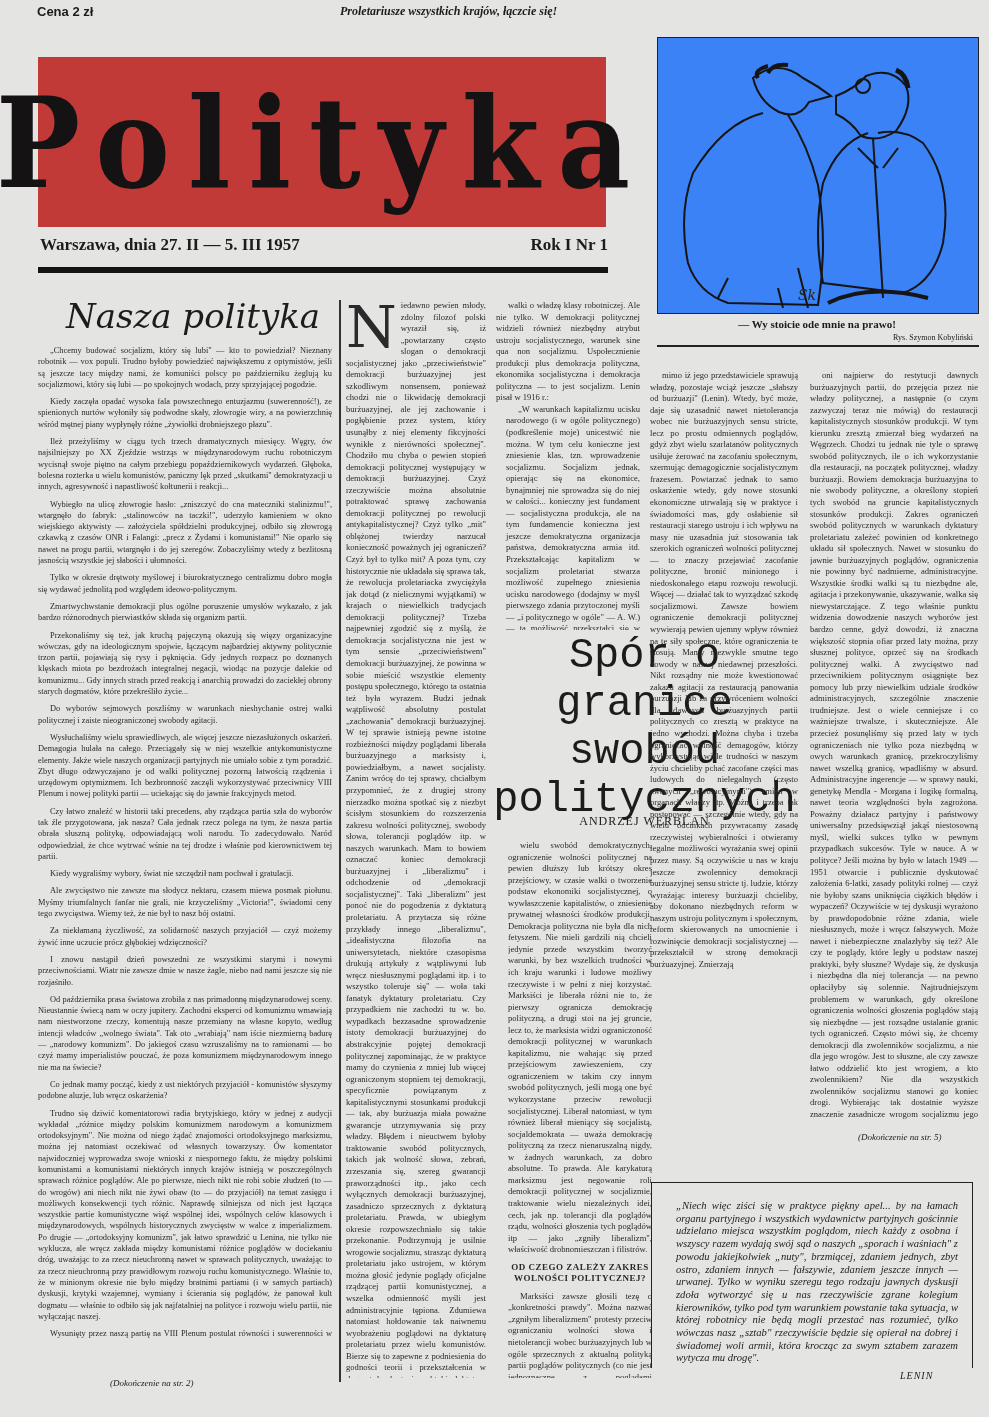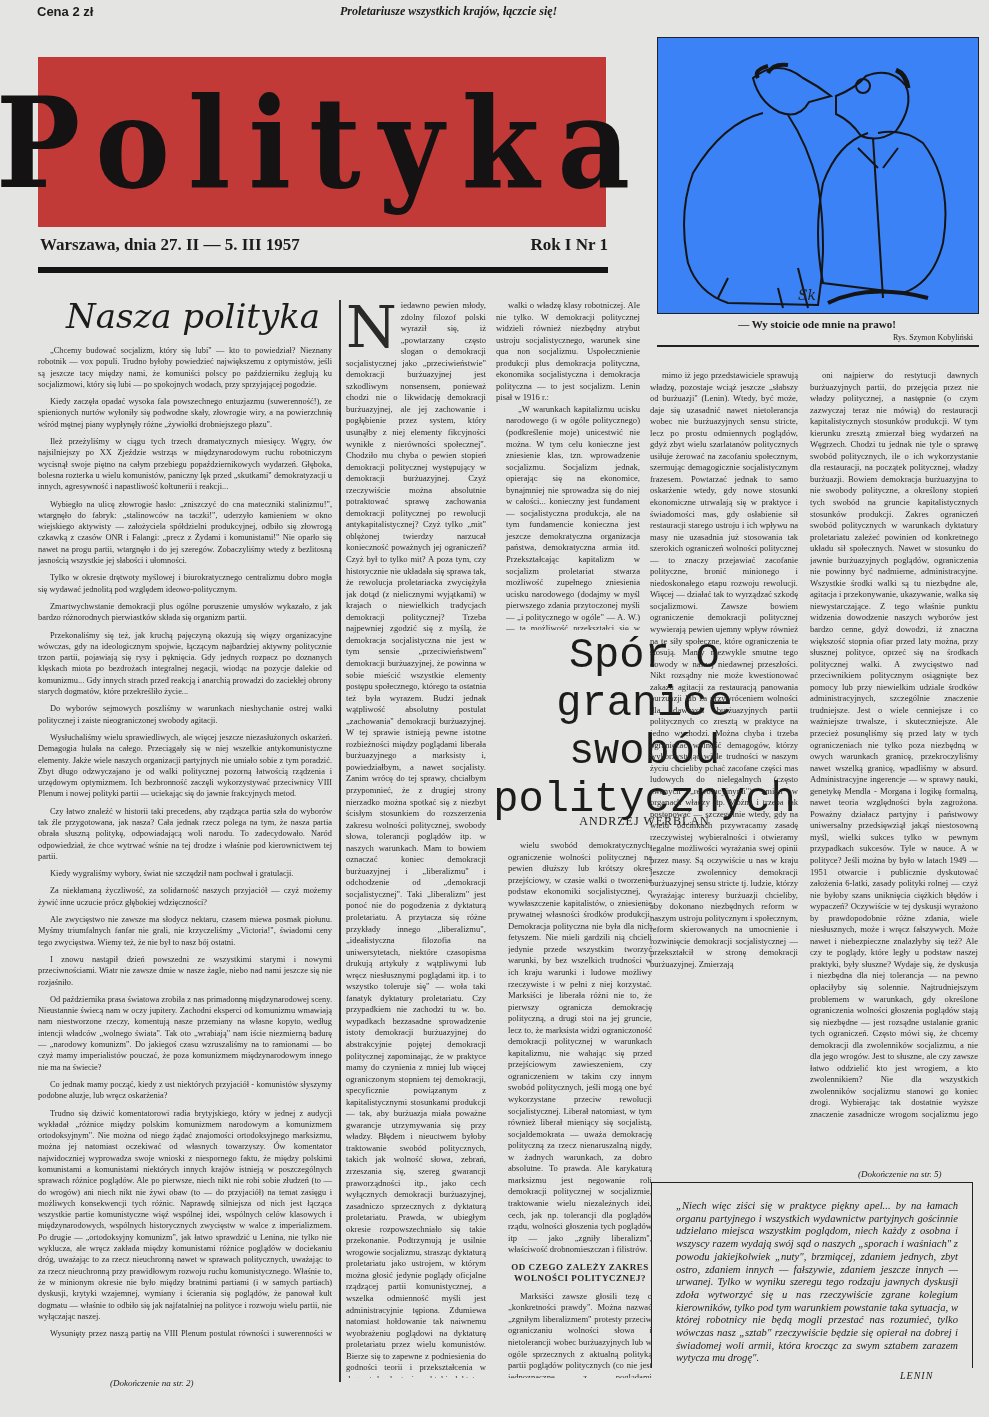--- a/index.html
+++ b/index.html
@@ -71,22 +71,22 @@
   <p>Kiedy zaczęła opadać wysoka fala powszechnego entuzjazmu (suwerenność!), ze spienionych nurtów wyłoniły się podwodne skały, złowrogie wiry, a na powierzchnię wśród mętnej piany wypłynęły różne „żywiołki drobniejszego płazu".</p>
   <p>Ileż przeżyliśmy w ciągu tych trzech dramatycznych miesięcy. Węgry, ów najsilniejszy po XX Zjeździe wstrząs w międzynarodowym ruchu robotniczym wycisnął swoje piętno na całym przebiegu popaździernikowych wydarzeń. Głęboka, bolesna rozterka u wielu komunistów, paniczny lęk przed „skutkami" demokratyzacji u innych, agresywność i napastliwość kołtunerii i reakcji...</p>
   <p>Wybiegło na ulicę złowrogie hasło: „zniszczyć do cna mateczniki stalinizmu!", wtargnęło do fabryk: „stalinowców na taczki!", uderzyło kamieniem w okno wiejskiego aktywisty — założyciela spółdzielni produkcyjnej, odbiło się złowrogą czkawką z czasów ONR i Falangi: „precz z Żydami i komunistami!" Nie oparło się nawet na progu partii, wtargnęło i do jej szeregów. Zobaczyliśmy wtedy z bezlitosną jasnością wszystkie jej słabości i ułomności.</p>
   <p>Tylko w okresie drętwoty myślowej i biurokratycznego centralizmu dobro mogła się wydawać jednolitą pod względem ideowo-politycznym.</p>
   <p>Zmartwychwstanie demokracji plus ogólne poruszenie umysłów wykazało, z jak bardzo różnorodnych pierwiastków składa się organizm partii.</p>
   <p>Przekonaliśmy się też, jak kruchą pajęczyną okazują się więzy organizacyjne wówczas, gdy na ideologicznym spojwie, łączącym najbardziej aktywny politycznie trzon partii, pojawiają się rysy i pęknięcia. Gdy jednych rozpacz po doznanych klęskach miota po bezdrożach integralnej negacji, wiodąc na pozycje dalekie od komunizmu... Gdy innych strach przed reakcją i anarchią prowadzi do zaciekłej obrony starych dogmatów, które przekreśliło życie...</p>
   <p>Do wyborów sejmowych poszliśmy w warunkach nieshychanie ostrej walki politycznej i zaiste nieograniczonej swobody agitacji.</p>
   <p>Wysłuchaliśmy wielu sprawiedliwych, ale więcej jeszcze niezasłużonych oskarżeń. Demagogia hulała na całego. Przeciągały się w niej wszelkie antykomunistyczne elementy. Jakże wiele naszych organizacji partyjnych nie umiało sobie z tym poradzić. Zbyt długo odzwyczajano je od walki politycznej pozorną łatwością rządzenia i urzędowym optymizmem. Ich bezbronność zaczęli wykorzystywać przeciwnicy VIII Plenum i nowej polityki partii — uciekając się do jawnie frakcyjnych metod.</p>
   <p>Czy łatwo znaleźć w historii taki precedens, aby rządząca partia szła do wyborów tak źle przygotowana, jak nasza? Cała jednak rzecz polega na tym, że nasza partia obrała słuszną politykę, odpowiadającą woli narodu. To zadecydowało. Naród odpowiedział, że chce wytrwać wśnie na tej drodze i właśnie pod kierownictwem tej partii.</p>
   <p>Kiedy wygraliśmy wybory, świat nie szczędził nam pochwał i gratulacji.</p>
+  <p>Ale zwycięstwo nie zawsze ma słodycz nektaru, czasem miewa posmak piołunu. Myśmy triumfalnych fanfar nie grali, nie krzyczeliśmy „Victoria!", świadomi ceny tego zwycięstwa. Wiemy też, że nie był to nasz bój ostatni.</p>
   <p>Za niekłamaną życzliwość, za solidarność naszych przyjaciół — czyż możemy żywić inne uczucie prócz głębokiej wdzięczności?</p>
-  <p>Ale zwycięstwo nie zawsze ma słodycz nektaru, czasem miewa posmak piołunu. Myśmy triumfalnych fanfar nie grali, nie krzyczeliśmy „Victoria!", świadomi ceny tego zwycięstwa. Wiemy też, że nie był to nasz bój ostatni.</p>
   <p>I znowu nastąpił dzień powszedni ze wszystkimi starymi i nowymi przeciwnościami. Wiatr nie zawsze dmie w nasze żagle, niebo nad nami jeszcze się nie rozjaśniło.</p>
   <p>Od października prasa światowa zrobiła z nas primadonnę międzynarodowej sceny. Nieustannie świecą nam w oczy jupitery. Zachodni eksperci od komunizmu wmawiają nam niestworzone rzeczy, komentują nasze przemiany na własne kopyto, według intencji władców „wolnego świata". Tak oto „wrabiają" nam iście niezmierną badurę — „narodowy komunizm". Do jakiegoś czasu wzruszaliśmy na to ramionami — bo czyż mamy imperialistów pouczać, że poza komunizmem międzynarodowym innego nie ma na świecie?</p>
   <p>Co jednak mamy począć, kiedy z ust niektórych przyjaciół - komunistów słyszymy podobne aluzje, lub wręcz oskarżenia?</p>
   <p>Trudno się dziwić komentatorowi radia brytyjskiego, który w jednej z audycji wykładał „różnice między polskim komunizmem narodowym a komunizmem ortodoksyjnym". Nie można od niego żądać znajomości ortodoksyjnego marksizmu, można jej natomiast oczekiwać od własnych towarzyszy. Ów komentator najwidoczniej wyprowadza swoje wnioski z niespornego faktu, że między polskimi komunistami a komunistami niektórych innych krajów istnieją w poszczególnych sprawach różnice poglądów. Ale po pierwsze, niech nikt nie robi sobie złudzeń (to — do wrogów) ani niech nikt nie żywi obaw (to — do przyjaciół) na temat zasięgu i możliwych konsekwencji tych różnic. Naprawdę silniejsza od nich jest łącząca wszystkie partie komunistyczne więź wspólnej idei, wspólnych celów klasowych i międzynarodowych, wspólnych historycznych zwycięstw w walce z imperializmem. Po drugie — „ortodoksyjny komunizm", jak łatwo sprawdzić u Lenina, nie tylko nie wyklucza, ale wręcz zakłada między komunistami różnice poglądów w dociekaniu dróg, uważając to za rzecz nieuchronną nawet w sprawach politycznych, uważając to za rzecz nieuchronną przy prawidłowym rozwoju ruchu komunistycznego. Właśnie to, że w minionym okresie nie było między bratnimi partiami (i w samych partiach) dyskusji, krytyki wzajemnej, wymiany i ścierania się poglądów, że panował kult dogmatu — właśnie to odbiło się jak najfatalniej na polityce i rozwoju wielu partii, nie wyłączając naszej.</p>
   <p>Wysunięty przez naszą partię na VIII Plenum postulat równości i suwerenności w stosunkach wzajemnych między partiami komuni-</p>
 </div>
 <div class="cont" style="left:110px;top:1378px;">(Dokończenie na str. 2)</div>
 
 <div class="vrule" style="left:339px;top:300px;height:1082px;"></div>
 
@@ -114,17 +114,17 @@
   <p>Marksiści zawsze głosili tezę o „konkretności prawdy". Można nazwać „zgniłym liberalizmem" protesty przeciw ograniczaniu wolności słowa i nietolerancji wobec burżuazyjnych lub w ogóle sprzecznych z aktualną polityką partii poglądów politycznych (co nie jest jednoznaczne z poglądami burżuazyjnymi, o czym dalej) — wtedy, gdy trwa wyjątkowo ostra i jeszcze bynajmniej nie rozstrzygnięta walka między kapitalizmem a socjalizmem wewnątrz kraju, gdy zmiany w ekonomice, w stosunkach produkcji pozostają jeszcze stosunkowo łatwo odwracalne, gdy poziom kultury i świadomości politycznej czyni masy ludowe podatnymi na demagogię, jednym słowem, gdy proletariat,</p>
 </div>
 
 <div class="col narrow" style="left:650px;top:370px;width:148px;height:800px;">
   <p>mimo iż jego przedstawiciele sprawują władzę, pozostaje wciąż jeszcze „słabszy od burżuazji" (Lenin). Wtedy, być może, daje się uzasadnić nawet nietolerancja wobec nie burżuazyjnych sensu stricte, lecz po prostu odmiennych poglądów, gdyż zbyt wielu szarlatanów politycznych usiłuje żerować na zacofaniu społecznym, szermując demagogicznie socjalistycznym frazesem. Powtarzać jednak to samo oskarżenie wtedy, gdy nowe stosunki ekonomiczne utrwalają się w praktyce i świadomości mas, gdy osłabienie sił restauracji starego ustroju i ich wpływu na masy nie uzasadnia już stosowania tak szerokich ograniczeń wolności politycznej — to znaczy przejawiać zacofanie polityczne, bronić minionego i niedoskonałego etapu rozwoju rewolucji. Więcej — działać tak to wyrządzać szkodę socjalizmowi. Zawsze bowiem ograniczenie demokracji politycznej wywierają pewien ujemny wpływ również na te siły społeczne, które ograniczenia te stosują. Mamy niezwykle smutne tego dowody w naszej niedawnej przeszłości. Nikt rozsądny nie może kwestionować zakazu agitacji za restauracją panowania burżuazji lub za przywróceniem wolności dla dawnych burżuazyjnych partii politycznych co zresztą w praktyce na jedno wychodzi. Można chyba i trzeba ograniczać wolność demagogów, którzy wykorzystując wiele trudności w naszym życiu chcieliby pchać zacofane części mas ludowych do nielegalnych (często zwanych „rewolucyjnymi") zmian w organach władzy itp. Można i trzeba tak postępować — szczególnie wtedy, gdy na wielu odcinkach przywracamy zasadę rzeczywistej wybieralności i otwieramy legalne możliwości wyrażania swej opinii przez masy. Są oczywiście u nas w kraju jeszcze zwolennicy demokracji burżuazyjnej sensu stricte tj. ludzie, którzy wyrażając interesy burżuazji chcieliby, aby dokonano niezbędnych reform w naszym ustroju politycznym i społecznym, reform skierowanych na umocnienie i rozwinięcie demokracji socjalistycznej — przekształcił w stronę demokracji burżuazyjnej. Zmierzają</p>
 </div>
 
 <div class="col narrow" style="left:810px;top:370px;width:168px;height:750px;">
   <p>oni najpierw do restytucji dawnych burżuazyjnych partii, do przejęcia przez nie władzy politycznej, a następnie (o czym zazwyczaj teraz nie mówią) do restauracji kapitalistycznych stosunków produkcji. W tym kierunku zresztą zmierzał bieg wydarzeń na Węgrzech. Chodzi tu jednak nie tyle o sprawę swobód politycznych, ile o ich wykorzystanie dla restauracji, na początek politycznej, władzy burżuazji. Bowiem demokracja burżuazyjna to nie swobody polityczne, a określony stopień tych swobód na gruncie kapitalistycznych stosunków produkcji. Zakres ograniczeń swobód politycznych w warunkach dyktatury proletariatu zależeć powinien od konkretnego układu sił społecznych. Nawet w stosunku do jawnie burżuazyjnych poglądów, ograniczenia nie powinny być nadmierne, administracyjne. Wszystkie środki walki są tu niezbędne ale, agitacja i przekonywanie, ukazywanie, walka się niewystarczające. Z tego właśnie punktu widzenia dowodzenie naszych wyborów jest bardzo cenne, gdyż dowodzi, iż znaczna większość stopnia ofiar przed laty można, przy słusznej polityce, oprzeć się na środkach politycznej walki. A zwycięstwo nad przeciwnikiem politycznym osiągnięte bez pomocy lub przy niewielkim udziale środków administracyjnych, szczególnie znaczenie trudniejsze. Jest o wiele cenniejsze i co ważniejsze trwalsze, i skuteczniejsze. Ale przecież posunęliśmy się przed laty w tych ograniczeniach nie tylko poza niezbędną w owych warunkach granicę, przekroczyliśmy nawet wszelką granicę, wpadliśmy w absurd. Administracyjne ingerencje — w sprawy nauki, genetykę Mendla - Morgana i logikę formalną, nawet teoria względności była zagrożona. Poważny działacz partyjny i państwowy uniwersalny przedsięwziął jakąś niestosowną myśl, wielki sukces tylko w pewnym przypadkach sukcesów. Tyle w nauce. A w polityce? Jeśli można by było w latach 1949 — 1951 otwarcie i publicznie dyskutować założenia 6-latki, zasady polityki rolnej — czyż nie byłoby szans uniknięcia ciężkich błędów i wypaczeń? Oczywiście w tej dyskusji wyrażono by prawdopodobnie różne zdania, wiele niesłusznych, może i wręcz fałszywych. Może nawet i niebezpieczne znalazłyby się też? Ale czy te poglądy, które legły u podstaw naszej praktyki, były słuszne? Wydaje się, że dyskusja i niezbędna dla niej tolerancja — na pewno opłaciłyby się solennie. Najtrudniejszym problemem w warunkach, gdy określone ograniczenia wolności głoszenia poglądów stają się niezbędne — jest rozsądne ustalanie granic tych ograniczeń. Często mówi się, że chcemy demokracji dla zwolenników socjalizmu, a nie dla jego wrogów. Jest to słuszne, ale czy zawsze łatwo oddzielić kto jest wrogiem, a kto zwolennikiem? Nie dla wszystkich zwolenników socjalizmu stanowi go koniec drogi. Wybierając tak dostatnie wyższe znaczenie zasadnicze wrogom socjalizmu jego zwolennikom wolność ograniczyć. Gdyż tylko w pewnym zakresie można skutecznie odróżnić poglądy zwolenników socjalizmu od wrogów socjalizmu na podstawie wyłącznie konfrontacji myśli, bez we-</p>
 </div>
-<div class="cont" style="left:858px;top:1132px;margin-top:37px;">(Dokończenie na str. 5)</div>
+<div class="cont" style="left:858px;top:1132px;">(Dokończenie na str. 5)</div>
 
 <div class="abs quote"></div>
 <div class="quote-text">„Niech więc ziści się w praktyce piękny apel... by na łamach organu partyjnego i wszystkich wydawnictw partyjnych gościnnie udzielano miejsca wszystkim poglądom, niech każdy z osobna i wszyscy razem wydają swój sąd o naszych „sporach i waśniach" z powodu jakiejkolwiek „nuty", brzmiącej, zdaniem jednych, zbyt ostro, zdaniem innych — fałszywie, zdaniem jeszcze innych — urwanej. Tylko w wyniku szeregu tego rodzaju jawnych dyskusji zdoła wytworzyć się u nas rzeczywiście zgrane kolegium kierowników, tylko pod tym warunkiem powstanie taka sytuacja, w której robotnicy nie będą mogli przestać nas rozumieć, tylko wówczas nasz „sztab" rzeczywiście będzie się opierał na dobrej i świadomej woli armii, która krocząc za swym sztabem zarazem wytycza mu drogę".</div>
 <div class="quote-sig">LENIN</div>
 
 </body></html>

